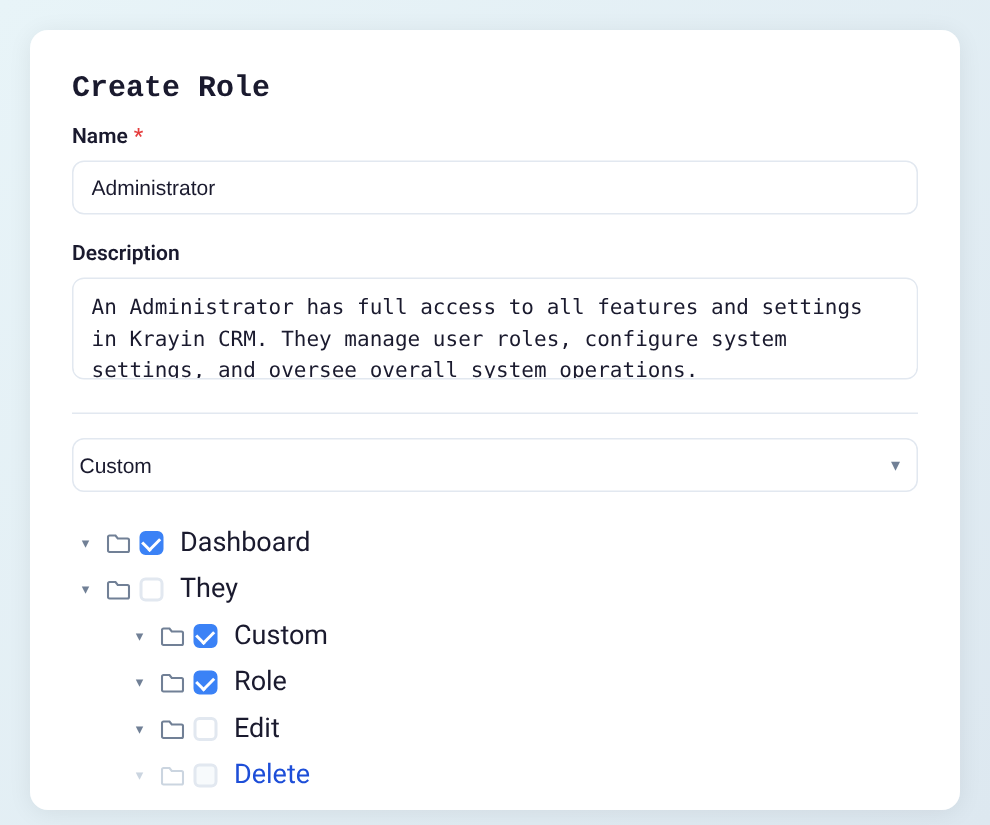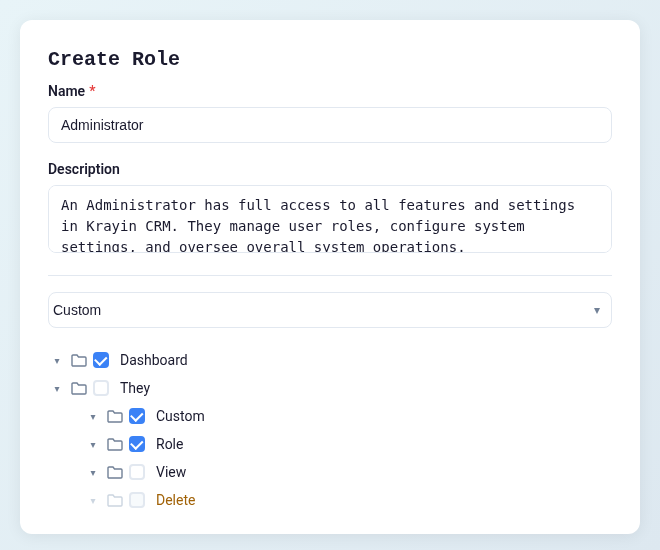--- a/index.html
+++ b/index.html
@@ -146,26 +146,26 @@
       border-left: 2px solid #fff;
       border-bottom: 2px solid #fff;
       transform: rotate(-45deg) translateY(-1px);
     }
     .checkbox-box.disabled {
       border-color: #e2e8f0;
       background: #f7fafc;
       cursor: default;
     }
     .perm-label {
-      font-size: 14px;
+      font-size: 18px;
       color: #1a1a2e;
       margin-left: 6px;
     }
     .perm-label.disabled {
-      color: #a16207;
+      color: #1d4ed8;
     }
     .select-input {
       width: 100%;
       border: 1.5px solid #e2e8f0;
       border-radius: 8px;
       padding: 9px 4px;
       font-size: 14px;
       color: #1a1a2e;
       outline: none;
       background: #fff;
@@ -273,21 +273,21 @@
     <div class="perm-row sub">
       <div class="chevron">▾</div>
       <div class="folder-icon">
         <svg viewBox="0 0 16 14" fill="none" xmlns="http://www.w3.org/2000/svg">
           <path d="M1 3C1 2.44772 1.44772 2 2 2H6L7.5 4H14C14.5523 4 15 4.44772 15 5V12C15 12.5523 14.5523 13 14 13H2C1.44772 13 1 12.5523 1 12V3Z" stroke="#718096" stroke-width="1.4" fill="none"></path>
         </svg>
       </div>
       <div class="checkbox-wrap">
         <div class="checkbox-box"></div>
       </div>
-      <span class="perm-label">View</span>
+      <span class="perm-label">Edit</span>
     </div>
 
     <div class="perm-row sub">
       <div class="chevron disabled">▾</div>
       <div class="folder-icon disabled">
         <svg viewBox="0 0 16 14" fill="none" xmlns="http://www.w3.org/2000/svg">
           <path d="M1 3C1 2.44772 1.44772 2 2 2H6L7.5 4H14C14.5523 4 15 4.44772 15 5V12C15 12.5523 14.5523 13 14 13H2C1.44772 13 1 12.5523 1 12V3Z" stroke="#cbd5e0" stroke-width="1.4" fill="none"></path>
         </svg>
       </div>
       <div class="checkbox-wrap">

